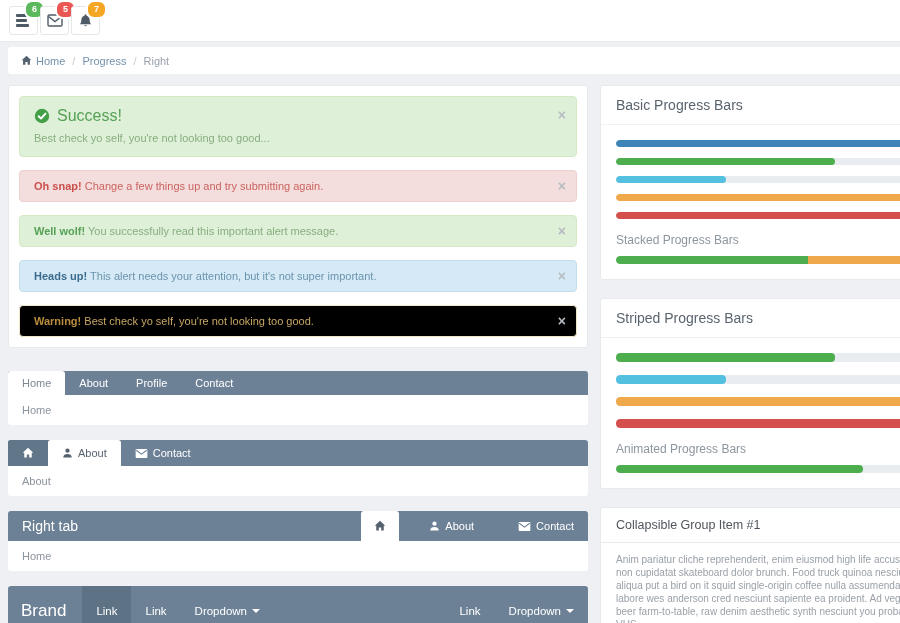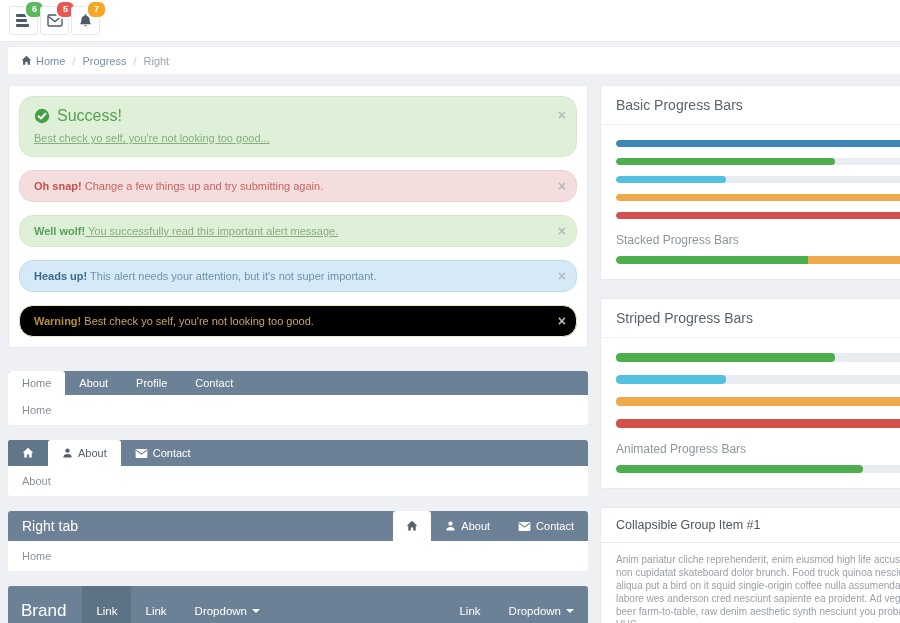--- a/index.html
+++ b/index.html
@@ -28,50 +28,50 @@
   .breadcrumb .sep{margin:0 7px;color:#c7ccd2;}
   .breadcrumb .active{color:#9aa2ab;}
 
   
   .col-left{position:absolute;left:8px;top:85px;width:580px;}
   .col-right{position:absolute;left:600px;top:85px;width:580px;}
   .panel{background:#fff;border:1px solid #e7eaed;border-radius:3px;box-sizing:border-box;}
 
   
   .alerts-panel{padding:10px;margin-bottom:23px;}
-  .alert{position:relative;border-radius:14px;padding:9px 30px 9px 14px;font-size:11px;margin-bottom:13px;border:1px solid transparent;}
+  .alert{position:relative;border-radius:4px;padding:9px 30px 9px 14px;font-size:11px;margin-bottom:13px;border:1px solid transparent;}
   .alert:last-child{margin-bottom:0;}
   .alert .close{position:absolute;right:10px;top:50%;transform:translateY(-50%);color:#b6bcc2;font-size:14px;font-weight:bold;
     line-height:1;cursor:pointer;background:none;border:none;padding:0;}
   .alert-lg{padding:10px 30px 12px 14px;}
   .alert-lg .close{top:18px;}
   .alert-success{background:#dff0d8;border-color:#d6e9c6;}
   .alert-danger{background:#f4dddd;border-color:#ecd0d0;color:#ca6460;}
   .alert-info{background:#d5eaf6;border-color:#c4ddeb;color:#6b93ae;}
   .alert-warning{background:#000000;border-color:#f1e7c6;color:#c8a763;}
-  .alert-success .body{color:#87ae7f;text-decoration:underline;}
+  .alert-success .body{color:#87ae7f;}
   .alert-heading{display:flex;align-items:center;gap:7px;font-size:16px;color:#55a055;margin-bottom:7px;}
   .alert b{font-weight:bold;}
   .alert-danger b{color:#c9504d;}
   .alert-success b{color:#56a156;}
   .alert-info b{color:#3a6a8c;}
   .alert-warning b{color:#ba8d3c;}
 
   
   .tabs-panel{margin-bottom:15px;border:none;background:transparent;}
   .tab-bar{display:flex;align-items:stretch;background:#6d8196;border-radius:3px 3px 0 0;height:24px;font-size:11px;}
   .tab-bar2{height:26px;}
   .tab{display:flex;align-items:center;gap:5px;padding:0 14px;color:#fff;cursor:pointer;}
   .tab.active{background:#fff;color:#7e8994;border-radius:3px 3px 0 0;}
   .tab-bar2 .tab.active{color:#55616e;}
   .tab.icon-only{width:12px;justify-content:center;background:#62768a;border-radius:3px 0 0 0;}
   .tab-content{background:#fff;border-radius:0 0 3px 3px;padding:9px 14px;font-size:11px;color:#8b939d;}
 
   
-  .rt-header{display:flex;align-items:stretch;background:#6d8196;border-radius:3px 3px 0 0;height:30px;}
+  .rt-header{display:flex;align-items:stretch;background:#6d8196;border-radius:3px 3px 0 0;height:30px;gap:16px;}
   .rt-title{flex:0 0 auto;display:flex;align-items:center;padding:0 14px;color:#fff;font-size:14px;}
   .rt-spacer{flex:1;}
   .rt-header .tab{font-size:11px;}
   .rt-header .tab.icon-only{background:transparent;}
   .rt-header .tab.icon-only.active{background:#fff;color:#55616e;border-radius:3px 3px 0 0;width:14px;padding:0 12px;}
 
   
   .navbar{display:flex;align-items:stretch;background:#6d8196;border-radius:3px;height:50px;font-size:11.5px;}
   .brand{display:flex;align-items:center;padding:0 16px 0 13px;color:#fff;font-size:17px;cursor:pointer;}
   .nav-link{display:flex;align-items:center;gap:5px;padding:0 14px;color:#fff;cursor:pointer;}

